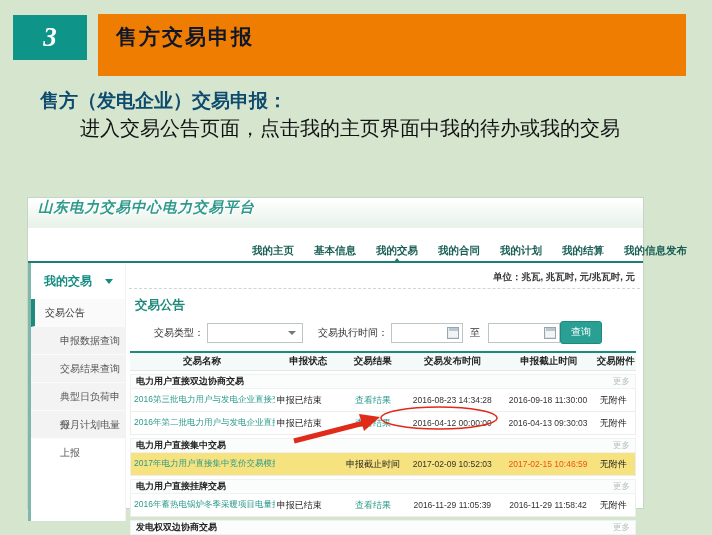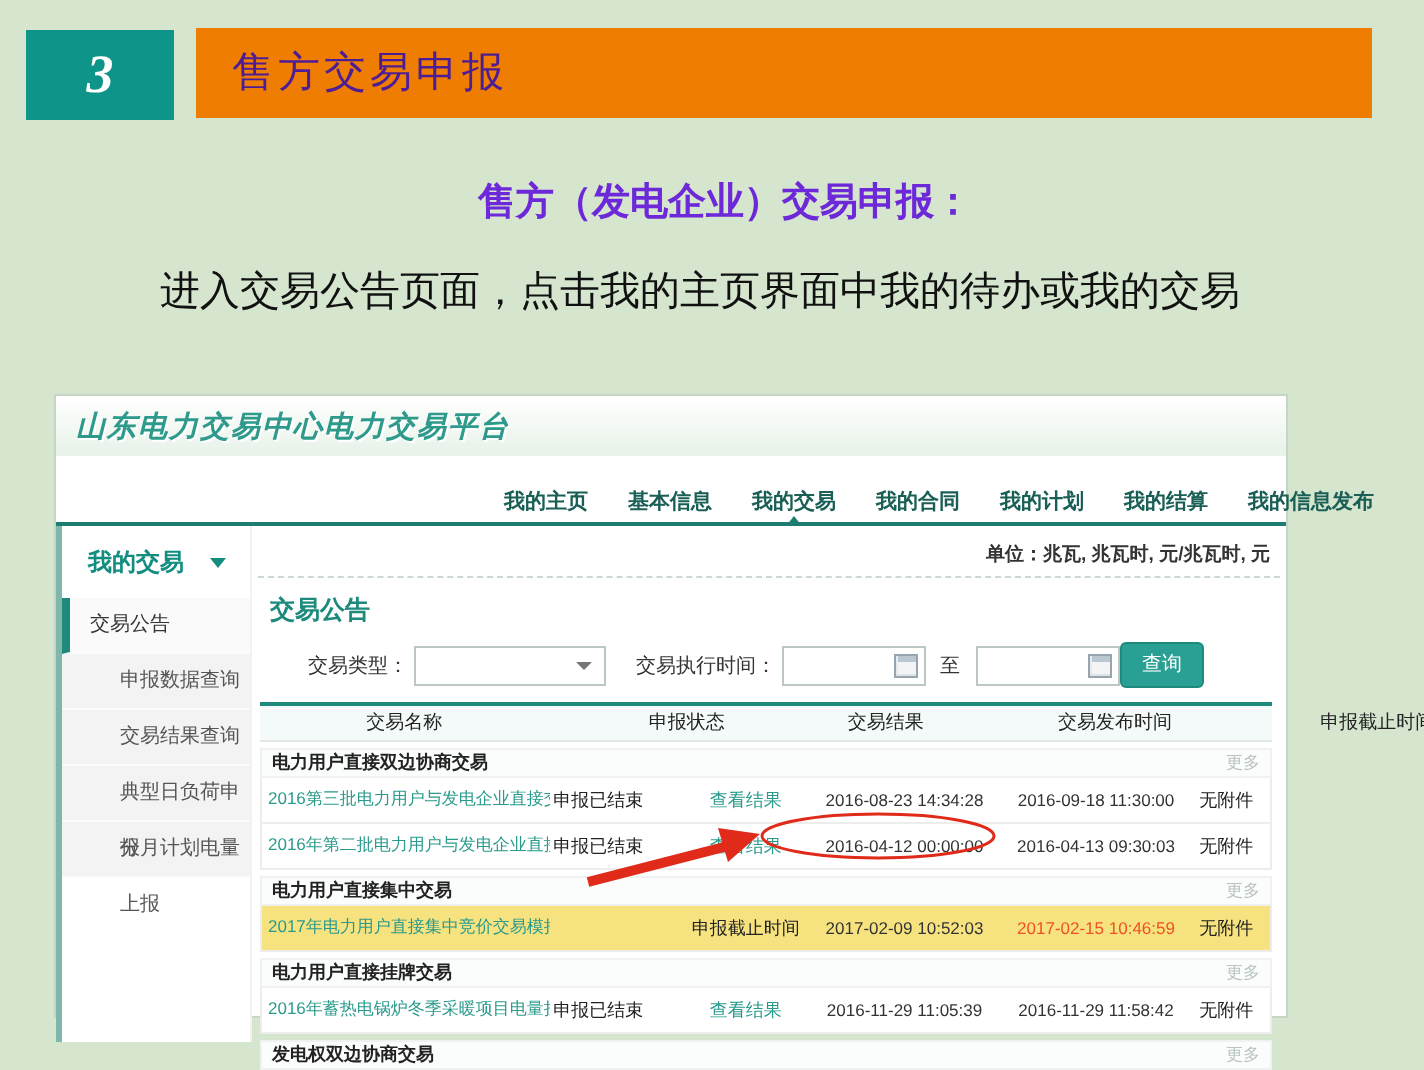--- a/index.html
+++ b/index.html
@@ -5,34 +5,34 @@
   * { margin:0; padding:0; box-sizing:border-box; }
   html,body { width:712px; height:535px; }
   body { font-family:"Liberation Sans","DejaVu Sans",sans-serif; }
 
   .slide { position:relative; width:712px; height:535px; background:#d5e5ce; overflow:hidden; }
 
   
   .numbox { position:absolute; left:13px; top:15px; width:74px; height:45px; background:#0e9488;
             color:#fff; display:flex; align-items:center; justify-content:center;
             font-family:"Liberation Serif","DejaVu Serif",serif; font-style:italic; font-weight:bold; font-size:27px; }
-  .banner { position:absolute; left:98px; top:14px; width:588px; height:45px; background:#ee7d02;
-            color:#4c1d95; font-size:21px; font-weight:normal; line-height:45px; padding-left:18px; letter-spacing:2px; }
+  .banner { position:absolute; left:98px; top:14px; width:588px; height:62px; background:#ee7d02;
+            color:#0f172a; font-size:21px; font-weight:bold; line-height:45px; padding-left:18px; letter-spacing:2px; }
 
   
   .intro { position:absolute; left:40px; top:88px; width:645px; color:#111; }
-  .intro-heading { color:#6d28d9; font-weight:bold; font-size:19px; margin-bottom:21px;text-align:center; }
+  .intro-heading { color:#0c4a6e; font-weight:bold; font-size:19px; margin-bottom:3px; }
   .intro-line { font-size:20px; line-height:23px; }
   .intro-line.first { text-indent:2em; }
 
   
   .shot { position:absolute; left:28px; top:198px; width:615px; height:310px; background:#fff;
           box-shadow:0 0 0 1px #c6d6c6; font-size:10px; }
 
-  .logo-bar { height:30px; background:linear-gradient(#ffffff,#e7f2e8); display:flex; align-items:center; padding-left:10px; }
+  .logo-bar { height:30px; background:linear-gradient(#ffffff,#e7f2e8); display:flex; padding-left:10px; }
   .logo { font-size:14.5px; font-weight:bold; font-style:italic; color:#2e9a8b; letter-spacing:1px;
           text-shadow:1px 1px 0 #ffffff; }
 
   .nav { height:35px; display:flex; align-items:flex-end; padding-left:214px; border-bottom:2px solid #1d7d71; background:#fff; }
   .nav-item { font-size:10.5px; font-weight:bold; color:#1a5f56; padding:0 10px 3px; position:relative; cursor:pointer; white-space:nowrap; }
   .nav-caret { position:absolute; bottom:-2px; left:50%; transform:translateX(-50%);
                width:0; height:0; border-left:4px solid transparent; border-right:4px solid transparent; border-bottom:5px solid #1d7d71; }
 
   .app-body { display:flex; height:258px; }
 
@@ -62,22 +62,22 @@
               display:flex; align-items:center; justify-content:flex-end; padding-right:3px; cursor:text; }
   .cal-icon { width:12px; height:12px; border:1px solid #97a6ae; background:linear-gradient(#b9c7d1 0 3px, #f2f4f5 3px);
               box-shadow:inset 0 -1px 0 #dde3e6, inset 1px 0 0 #e7ebee; cursor:pointer; }
   .to-label { margin:0 5px 0 7px; }
   .search-btn { margin-left:auto; margin-right:41px; background:#29a093; border:1px solid #1d8a7c; color:#fff;
                 font-size:10px; padding:3px 10px 4px; border-radius:3px; cursor:pointer; font-family:inherit; }
 
   
   .grid-table { margin:0 7px 0 4px; }
   .thead, .trow { display:grid; grid-template-columns:28.5% 13.5% 12% 19.5% 18.5% 8%; align-items:center; }
-  .thead { border-top:2px solid #1d8a7c; background:#f4faf9; height:20px; font-weight:normal; font-size:9.5px;
-           text-align:center; border-bottom:1px solid #e2e8e6; color:#222;gap:35px; }
+  .thead { border-top:2px solid #1d8a7c; background:#f4faf9; height:20px; font-weight:bold; font-size:9.5px;
+           text-align:center; border-bottom:1px solid #e2e8e6; color:#222; }
   .group-header { display:flex; justify-content:space-between; align-items:center; height:15px;
                   background:#fbfcfc; border:1px solid #f0f2f1; padding:0 5px; margin-top:3px;
                   font-weight:bold; font-size:9px; color:#222; }
   .more { color:#b9c4c0; font-size:8.5px; font-weight:normal; cursor:pointer; }
   .trow { height:23px; border:1px solid #ededed; border-top:none; background:#fff; font-size:9px; color:#222; }
   .trow.highlight { background:#f6e27e; }
   .c-name { padding-left:3px; white-space:nowrap; overflow:hidden; }
   .name-link { color:#2a9a8c; font-size:8.5px; cursor:pointer; }
   .c-status { padding-left:2px; }
   .c-result { text-align:center; }

